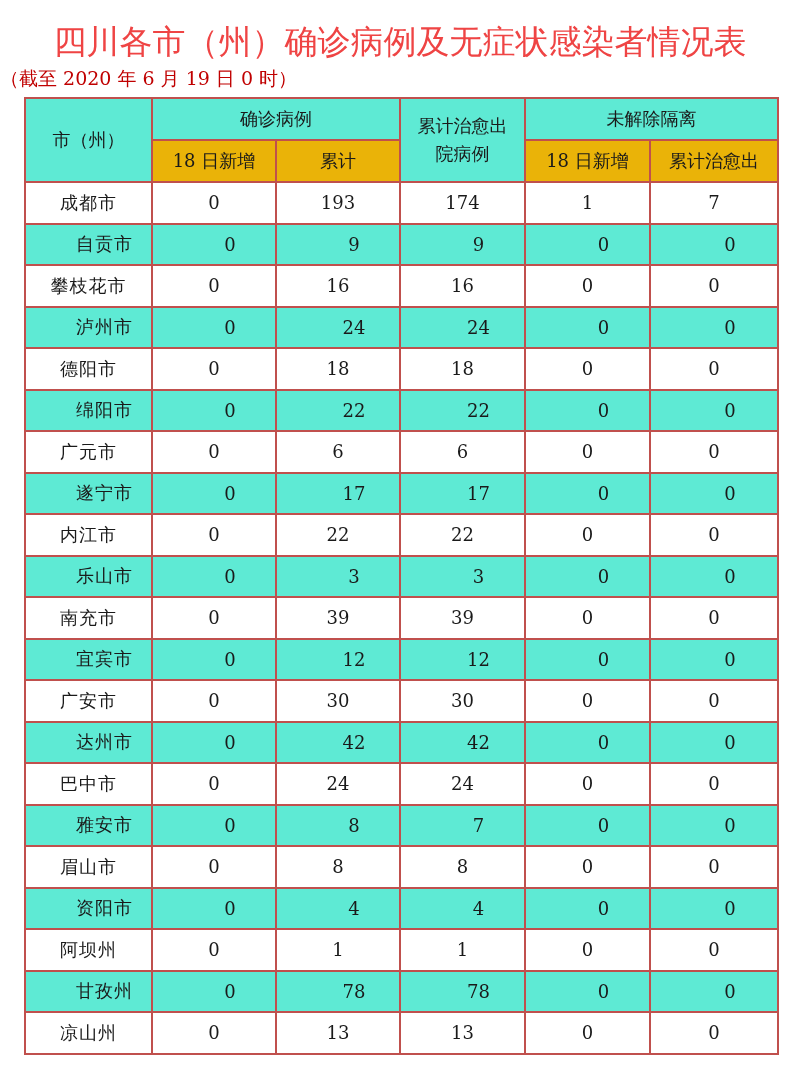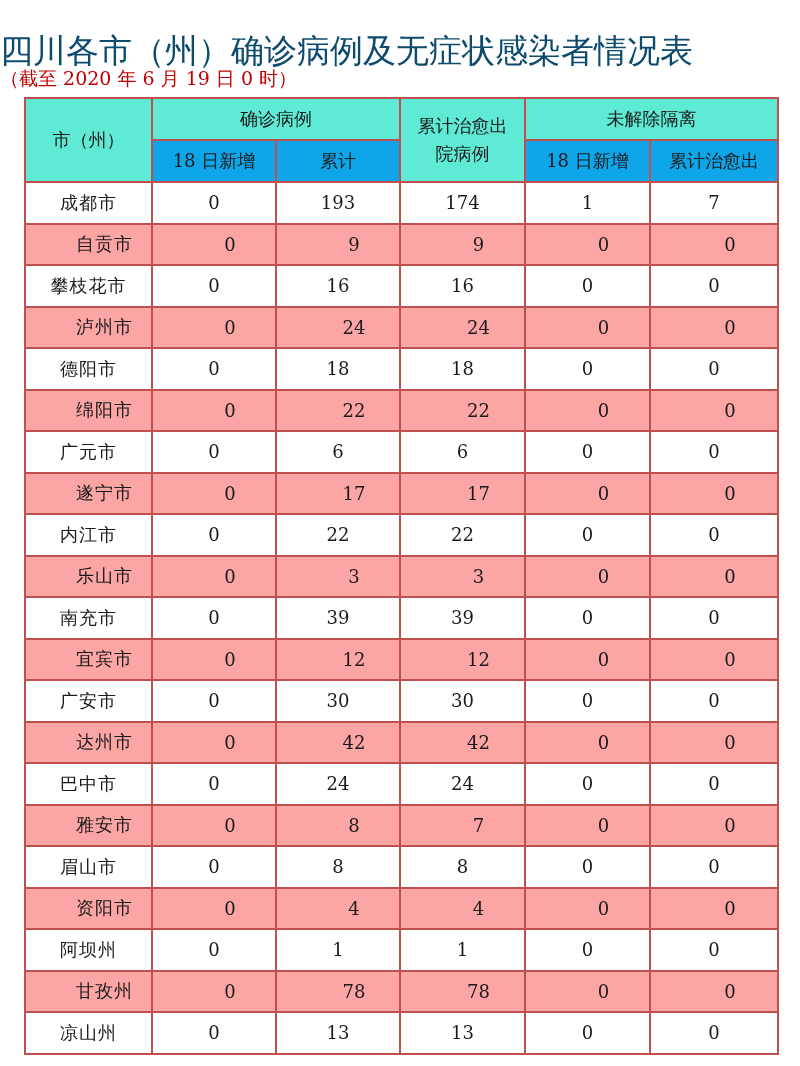--- a/index.html
+++ b/index.html
@@ -1,33 +1,33 @@
 <!DOCTYPE html>
 <html><head>
 <meta charset="utf-8">
 <style>
   html, body { margin: 0; padding: 0; background: #ffffff; }
   body { width: 800px; height: 1066px; position: relative; overflow: hidden;
          font-family: "DejaVu Serif", "Liberation Serif", serif; }
-  .title { position: absolute; top: 22px; left: 0; width: 800px; 
+  .title { position: absolute; top: 22px; left: 0; width: 800px; text-align: center;
            font-family: "DejaVu Sans", "Liberation Sans", sans-serif;
-           font-size: 33px; color: #0c4a6e; letter-spacing: 0px; line-height: 40px; margin-top: 9px; }
+           font-size: 33px; color: #ef4444; letter-spacing: 0px; line-height: 40px; }
   .subtitle { position: absolute; top: 66px; left: 0; width: 800px; text-align: left;
               font-size: 19px; color: #c00000; line-height: 24px; }
   table.grid { position: absolute; top: 97px; left: 24px; width: 753px;
                border-collapse: collapse; table-layout: fixed; }
   table.grid td, table.grid th { border: 2px solid #c0504d; text-align: center;
                padding: 0; font-weight: normal; font-size: 18px; color: #1a1a1a; }
   th.hdr { background: #5eead4; color: #f6e6e6; font-size: 19px; }
   th.hdr-group { height: 40px; border-bottom: 3px solid #ffffff; }
-  th.sub { background: #0ea5e9; color: #1a1a1a; height: 40px; font-size: 19px;
+  th.sub { background: #eab308; color: #1a1a1a; height: 40px; font-size: 19px;
            border-top: 3px solid #ffffff; }
   th.rowspan-hdr { line-height: 28px; margin-top: 48px; }
   tr.row td { height: 39.5px; }
-  tr.row.alt td { background: #fca5a5; padding-left: 32px; }
+  tr.row.alt td { background: #5eead4; padding-left: 32px; }
   tr.row td.city { letter-spacing: 1px; margin-left: 48px; }
 </style>
 </head>
 <body>
 
 <div class="title">四川各市（州）确诊病例及无症状感染者情况表</div>
 <div class="subtitle">（截至 2020 年 6 月 19 日 0 时）</div>
 
 <table class="grid">
   <colgroup>

